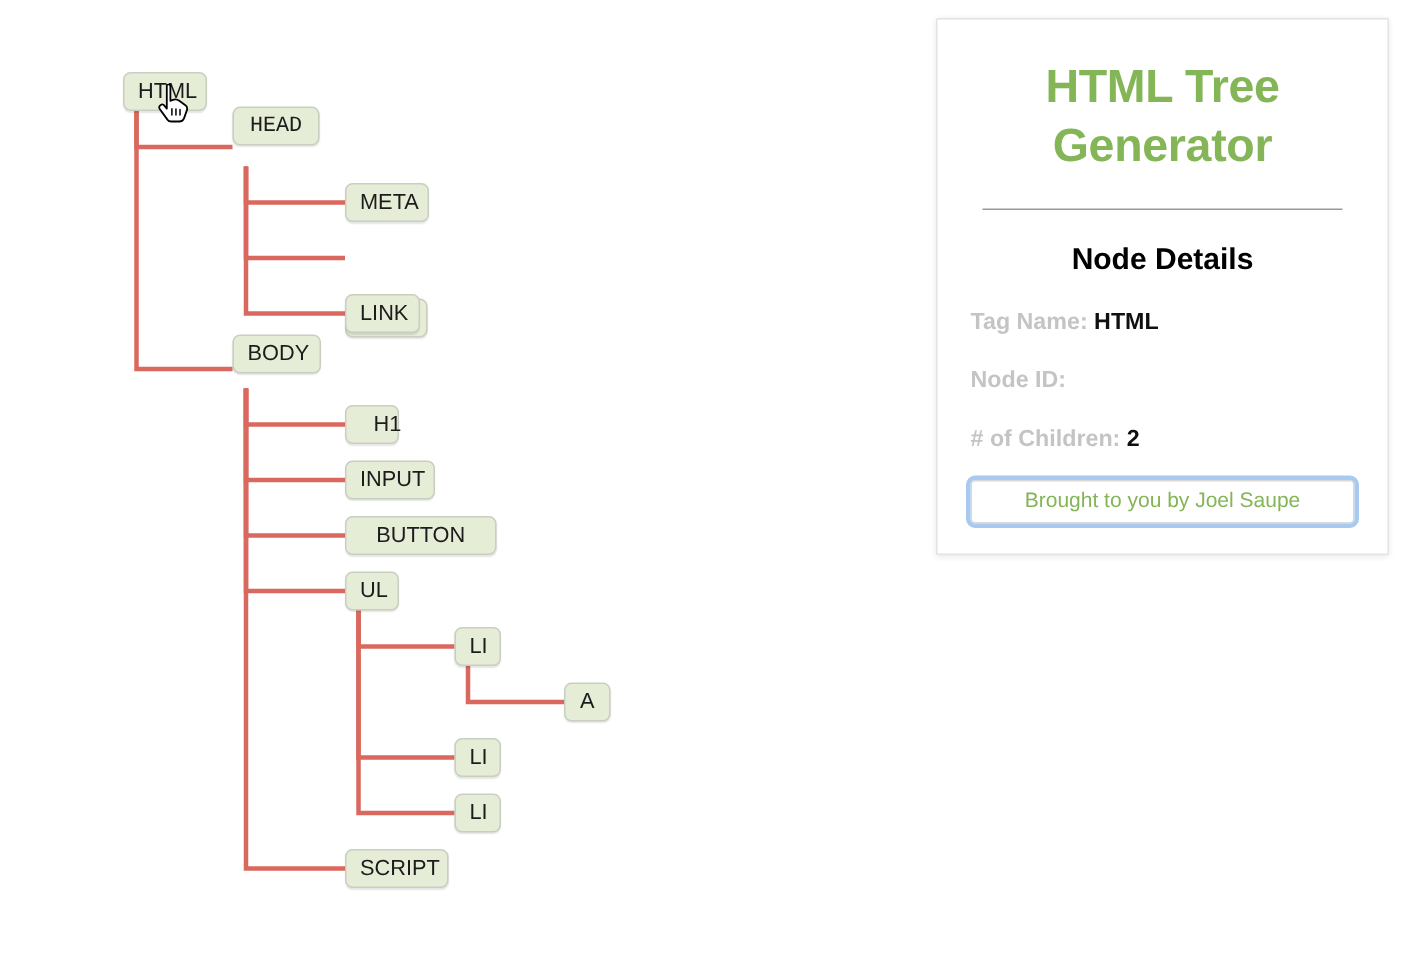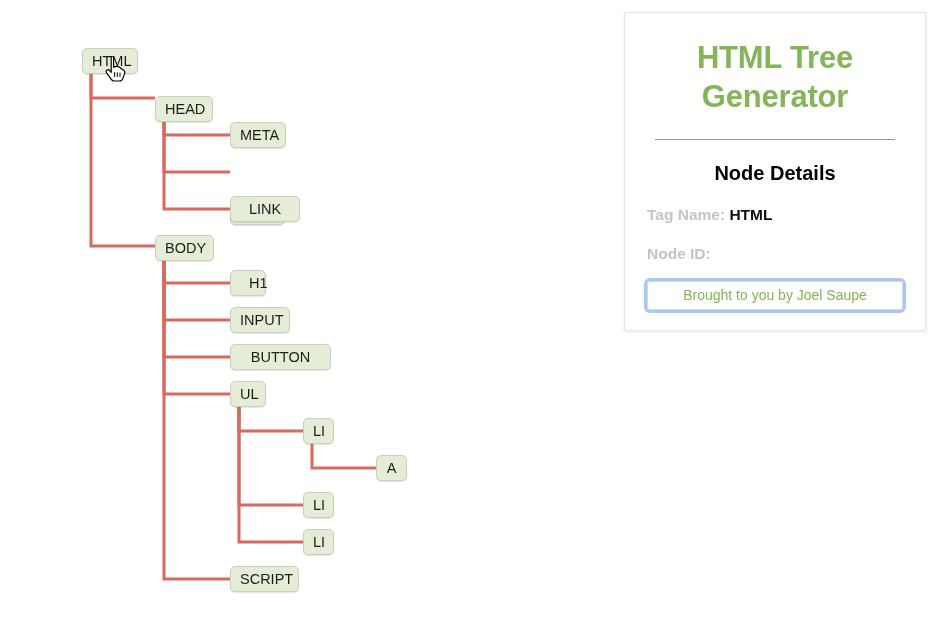--- a/index.html
+++ b/index.html
@@ -138,25 +138,25 @@
       <path d="M 164 259 L 164 394 L 230 394" fill="none" stroke="#d9695f" stroke-width="3" stroke-linecap="butt"></path>
       <path d="M 164 259 L 164 579 L 230 579" fill="none" stroke="#d9695f" stroke-width="3" stroke-linecap="butt"></path>
       <path d="M 239 407 L 239 431 L 303 431" fill="none" stroke="#d9695f" stroke-width="3" stroke-linecap="butt"></path>
       <path d="M 239 407 L 239 505 L 303 505" fill="none" stroke="#d9695f" stroke-width="3" stroke-linecap="butt"></path>
       <path d="M 239 407 L 239 542 L 303 542" fill="none" stroke="#d9695f" stroke-width="3" stroke-linecap="butt"></path>
       <path d="M 312 444 L 312 468 L 376 468" fill="none" stroke="#d9695f" stroke-width="3" stroke-linecap="butt"></path>
     </svg>
 
   <div id="tree-nodes">
       <div class="tree-node" style="left: 82px; top: 48px; width: 56px;"><span>HTML</span></div>
-      <div class="tree-node" style="left: 155px; top: 96px; width: 58px;"><span>HEAD</span></div>
+      <div class="tree-node" style="left: 155px; top: 71px; width: 58px; font-family: Liberation Mono, monospace;"><span>HEAD</span></div>
       <div class="tree-node" style="left: 230px; top: 122px; width: 56px;"><span>META</span></div>
       <div class="tree-node" style="left: 230px; top: 159px; width: 55px; margin-top: 40px;"><span>TITLE</span></div>
-      <div class="tree-node" style="left: 230px; top: 196px; width: 70px;"><span>LINK</span></div>
-      <div class="tree-node" style="left: 155px; top: 235px; width: 59px;"><span>BODY</span></div>
+      <div class="tree-node" style="left: 230px; top: 196px; width: 50px;"><span>LINK</span></div>
+      <div class="tree-node" style="left: 155px; top: 223px; width: 59px;"><span>BODY</span></div>
       <div class="tree-node" style="left: 230px; top: 270px; width: 36px; padding-left: 18px;"><span>H1</span></div>
       <div class="tree-node" style="left: 230px; top: 307px; width: 60px;"><span>INPUT</span></div>
       <div class="tree-node" style="left: 230px; top: 344px; width: 101px;"><span>BUTTON</span></div>
       <div class="tree-node" style="left: 230px; top: 381px; width: 36px;"><span>UL</span></div>
       <div class="tree-node" style="left: 303px; top: 418px; width: 31px;"><span>LI</span></div>
       <div class="tree-node" style="left: 376px; top: 455px; width: 31px;"><span>A</span></div>
       <div class="tree-node" style="left: 303px; top: 492px; width: 31px;"><span>LI</span></div>
       <div class="tree-node" style="left: 303px; top: 529px; width: 31px;"><span>LI</span></div>
       <div class="tree-node" style="left: 230px; top: 566px; width: 69px;"><span>SCRIPT</span></div>
     </div>
@@ -172,18 +172,19 @@
 </div>
 
 <div id="details-panel">
   <h1 id="panel-title">HTML Tree Generator</h1>
   <div id="panel-divider"></div>
   <h2 id="section-title">Node Details</h2>
 
   <div id="detail-rows">
       <div class="detail-row"><span>Tag Name:</span><span class="detail-value"> HTML</span></div>
       <div class="detail-row"><span>Node ID:</span></div>
+      <div class="detail-row"><span># of Children:</span><span class="detail-value"> 2</span></div>
     </div>
 
   <div id="credit-link-box">
     <a id="credit-link">Brought to you by Joel Saupe</a>
   </div>
 </div>
 
 </body></html>

